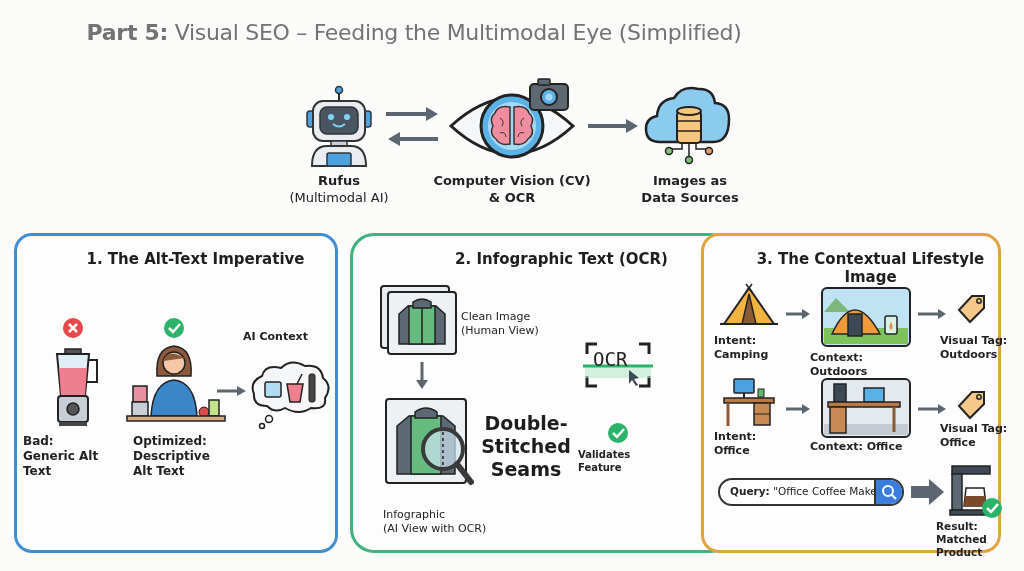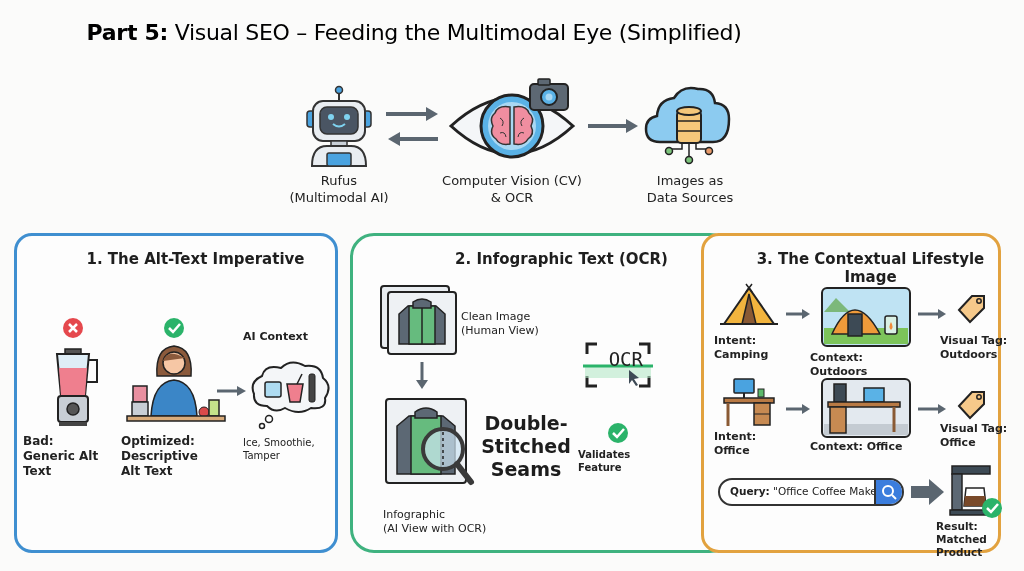--- a/index.html
+++ b/index.html
@@ -1,22 +1,22 @@
 <!DOCTYPE html>
 <html><head>
 <meta charset="utf-8">
 <style>
   * { box-sizing: border-box; margin: 0; padding: 0; }
   html, body { width: 1024px; height: 571px; overflow: hidden; background: #fbfbfa; }
   body { font-family: "DejaVu Sans", sans-serif; color: #222; position: relative; }
   .abs { position: absolute; }
-  .title { left: 0; top: 20px; width: 828px; text-align: center; font-size: 22px; color: #000000; letter-spacing: -0.3px; }
+  .title { left: 0; top: 20px; width: 828px; text-align: center; font-size: 22px; color: #737373; letter-spacing: -0.3px; }
   .title b { font-weight: bold; }
   .lbl { text-align: center; font-size: 13px; line-height: 17px; color: #222; }
-  .lbl b { font-weight: normal; }
+  .lbl b { font-weight: bold; }
   .panel { position: absolute; top: 233px; height: 320px; border-radius: 18px; border: 3px solid; background: #fdfdfd; }
   .p1 { left: 14px; width: 324px; border-color: #3f8fd0; }
   .p2 { left: 350px; width: 384px; border-color: #3fb27f; border-radius: 24px; }
   .p3 { left: 684px; width: 300px; border-color: #e2a23f; margin-left: 17px; }
   .ptitle { position: absolute; top: 14px; left: 0; width: 100%; text-align: center; font-size: 15px; font-weight: bold; color: #1e1e1e; padding-left: 39px; }
   .small { font-size: 11px; line-height: 14px; text-align: left; color: #222; font-weight: bold; }
   .small.n { font-weight: normal; }
   .big { font-size: 19px; font-weight: bold; line-height: 23px; text-align: center; color: #1d1d1d; }
   .search { position: absolute; left: 14px; top: 242px; width: 186px; height: 28px; border: 2.5px solid #333; border-radius: 14px; background: #fff; overflow: hidden; }
   .search .q { position: absolute; left: 10px; top: 5px; font-size: 10.5px; color: #222; white-space: nowrap; }
@@ -134,23 +134,22 @@
       <path d="M250 170 Q236 170 237 158 Q232 146 245 140 Q248 128 264 132 Q274 122 288 130 Q304 128 306 142 Q316 150 308 162 Q310 174 294 172 Q282 180 268 172 Q258 178 250 170 Z" fill="#f4f6f8" stroke="#222" stroke-width="2"></path>
       <circle cx="252" cy="183" r="3.5" fill="#fff" stroke="#222" stroke-width="1.5"></circle>
       <circle cx="245" cy="190" r="2.5" fill="#fff" stroke="#222" stroke-width="1.5"></circle>
       <rect x="248" y="146" width="16" height="15" rx="2" fill="#aedcf2" stroke="#222" stroke-width="1.5"></rect>
       <path d="M270 148 L286 148 L283 166 L273 166 Z" fill="#ef7f8e" stroke="#222" stroke-width="1.5"></path>
       <line x1="280" y1="148" x2="285" y2="138" stroke="#222" stroke-width="1.5"></line>
       <rect x="292" y="138" width="6" height="28" rx="2" fill="#444" stroke="#222" stroke-width="1"></rect>
     </g>
   </svg>
   <div class="abs small" style="left:6px;top:198px;width:100px;font-size:12px;line-height:15px"><span>Bad:</span><br><span>Generic Alt</span><br><span>Text</span></div>
-  <div class="abs small" style="left:104px;top:198px;width:106px;font-size:12px;line-height:15px"><span>Optimized:</span><br><span>Descriptive</span><br><span>Alt Text</span></div>
+  <div class="abs small" style="left:116px;top:198px;width:106px;font-size:12px;line-height:15px"><span>Optimized:</span><br><span>Descriptive</span><br><span>Alt Text</span></div>
   <div class="abs small" style="left:226px;top:94px;width:90px">AI Context</div>
-  <div class="abs small n" style="left:226px;top:200px;width:90px;font-size:10px;line-height:13px"><span>Ice, Smoothie,</span><br><span>Tamper</span></div>
 </div>
 
 <div class="panel p2">
   <div class="ptitle">2. Infographic Text (OCR)</div>
   <svg class="abs" style="left:0;top:0" width="316" height="314">
 
     <g>
       <rect x="28" y="50" width="68" height="62" rx="3" fill="#e8ecf0" stroke="#222" stroke-width="2"></rect>
       <rect x="35" y="56" width="68" height="62" rx="3" fill="#eef1f4" stroke="#222" stroke-width="2"></rect>
       <path d="M55 70 L83 70 L92 78 L92 108 L46 108 L46 78 Z" fill="#5c6874" stroke="#222" stroke-width="1.5"></path>
@@ -178,21 +177,21 @@
       <path d="M234 118 L234 108 L244 108 M286 108 L296 108 L296 118 M234 140 L234 150 L244 150 M286 150 L296 150 L296 140" stroke="#222" stroke-width="3" fill="none"></path>
       <rect x="232" y="130" width="66" height="12" fill="#b6e8c8" opacity="0.6"></rect>
       <line x1="230" y1="130" x2="300" y2="130" stroke="#2bb36a" stroke-width="3"></line>
       <path d="M276 134 L276 148 L279 144 L283 150 L285 149 L281 143 L286 142 Z" fill="#3d4a55"></path>
     </g>
     <g>
       <circle cx="265" cy="197" r="10" fill="#2bb36a"></circle>
       <path d="M260 197 L264 201 L271 193" stroke="#fff" stroke-width="2.5" fill="none"></path>
     </g>
   </svg>
-  <div class="abs" style="left:240px;top:112px;width:50px;font-family:'DejaVu Sans Mono',monospace;font-size:19px;text-align:right;color:#222">OCR</div>
+  <div class="abs" style="left:240px;top:112px;width:50px;font-family:'DejaVu Sans Mono',monospace;font-size:19px;text-align:left;color:#222">OCR</div>
   <div class="abs small n" style="left:108px;top:74px;width:120px;font-size:11px"><span>Clean Image</span><br><span>(Human View)</span></div>
   <div class="abs big" style="left:118px;top:176px;width:110px"><span>Double-</span><br><span>Stitched</span><br><span>Seams</span></div>
   <div class="abs small n" style="left:30px;top:272px;width:140px;font-size:11px"><span>Infographic</span><br><span>(AI View with OCR)</span></div>
   <div class="abs small" style="left:225px;top:212px;width:80px;font-size:10px;line-height:13px"><span>Validates</span><br><span>Feature</span></div>
 </div>
 
 <div class="panel p3">
   <div class="ptitle">3. The Contextual Lifestyle Image</div>
   <svg class="abs" style="left:0;top:0" width="318" height="314">
 

